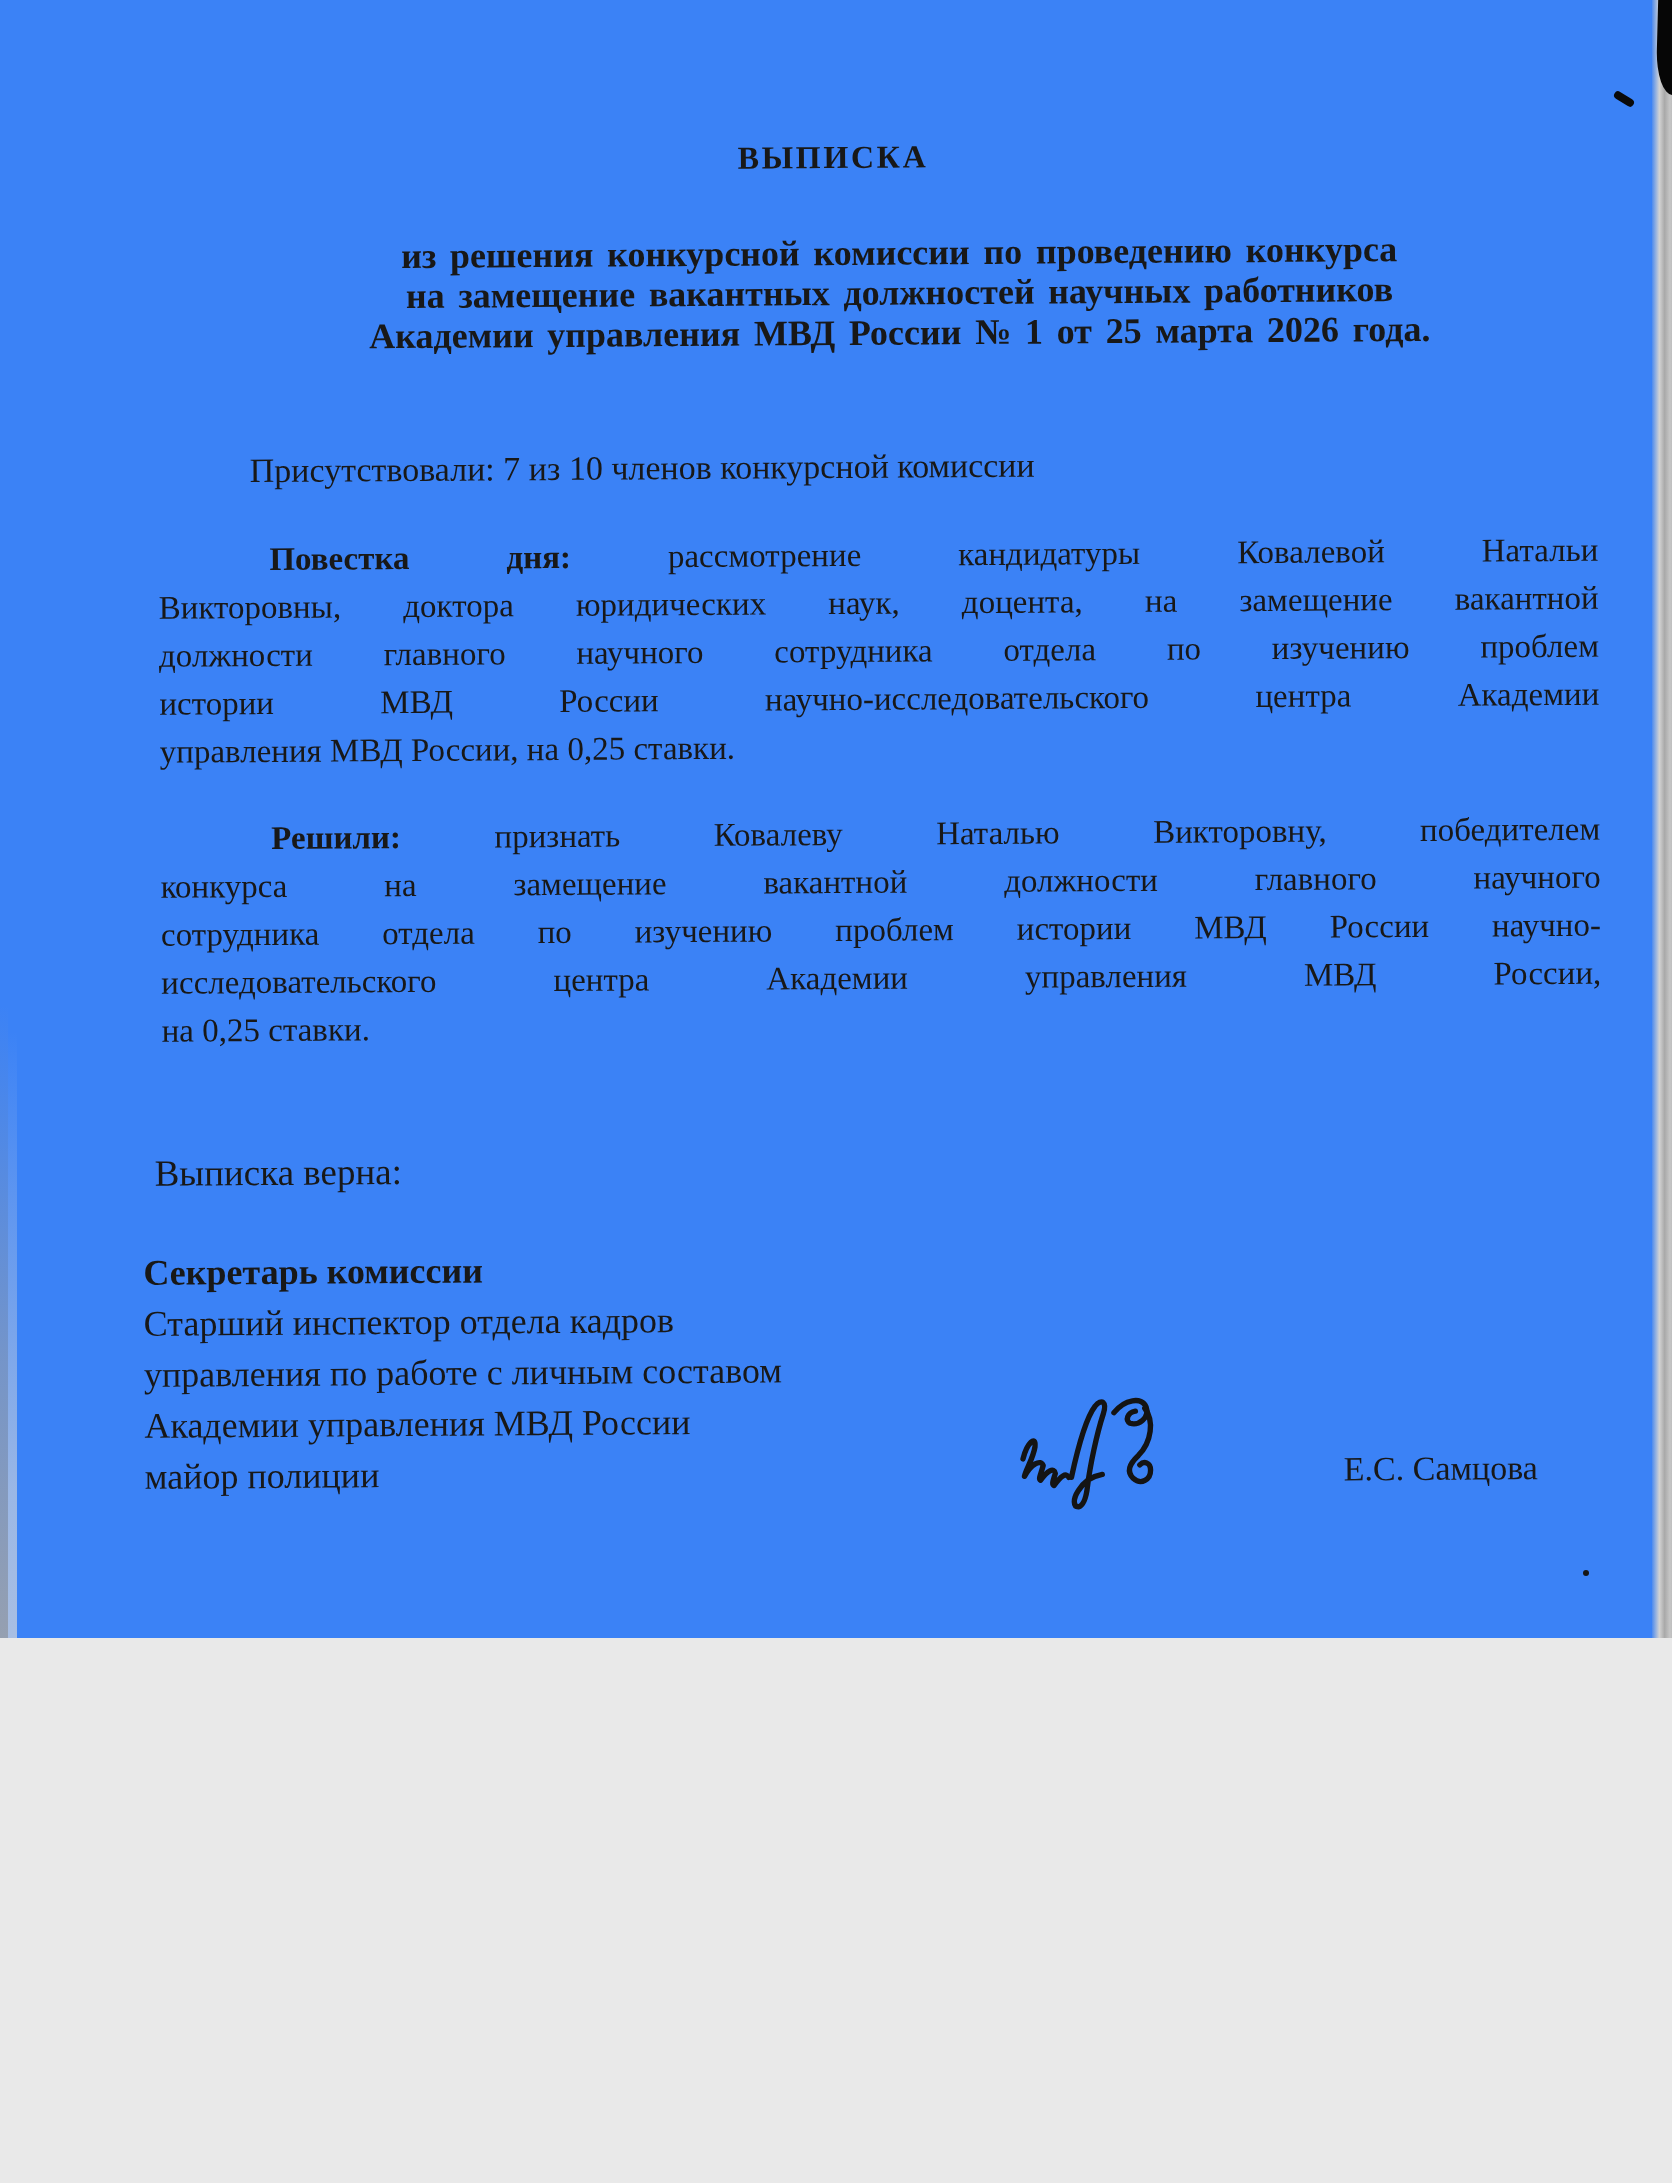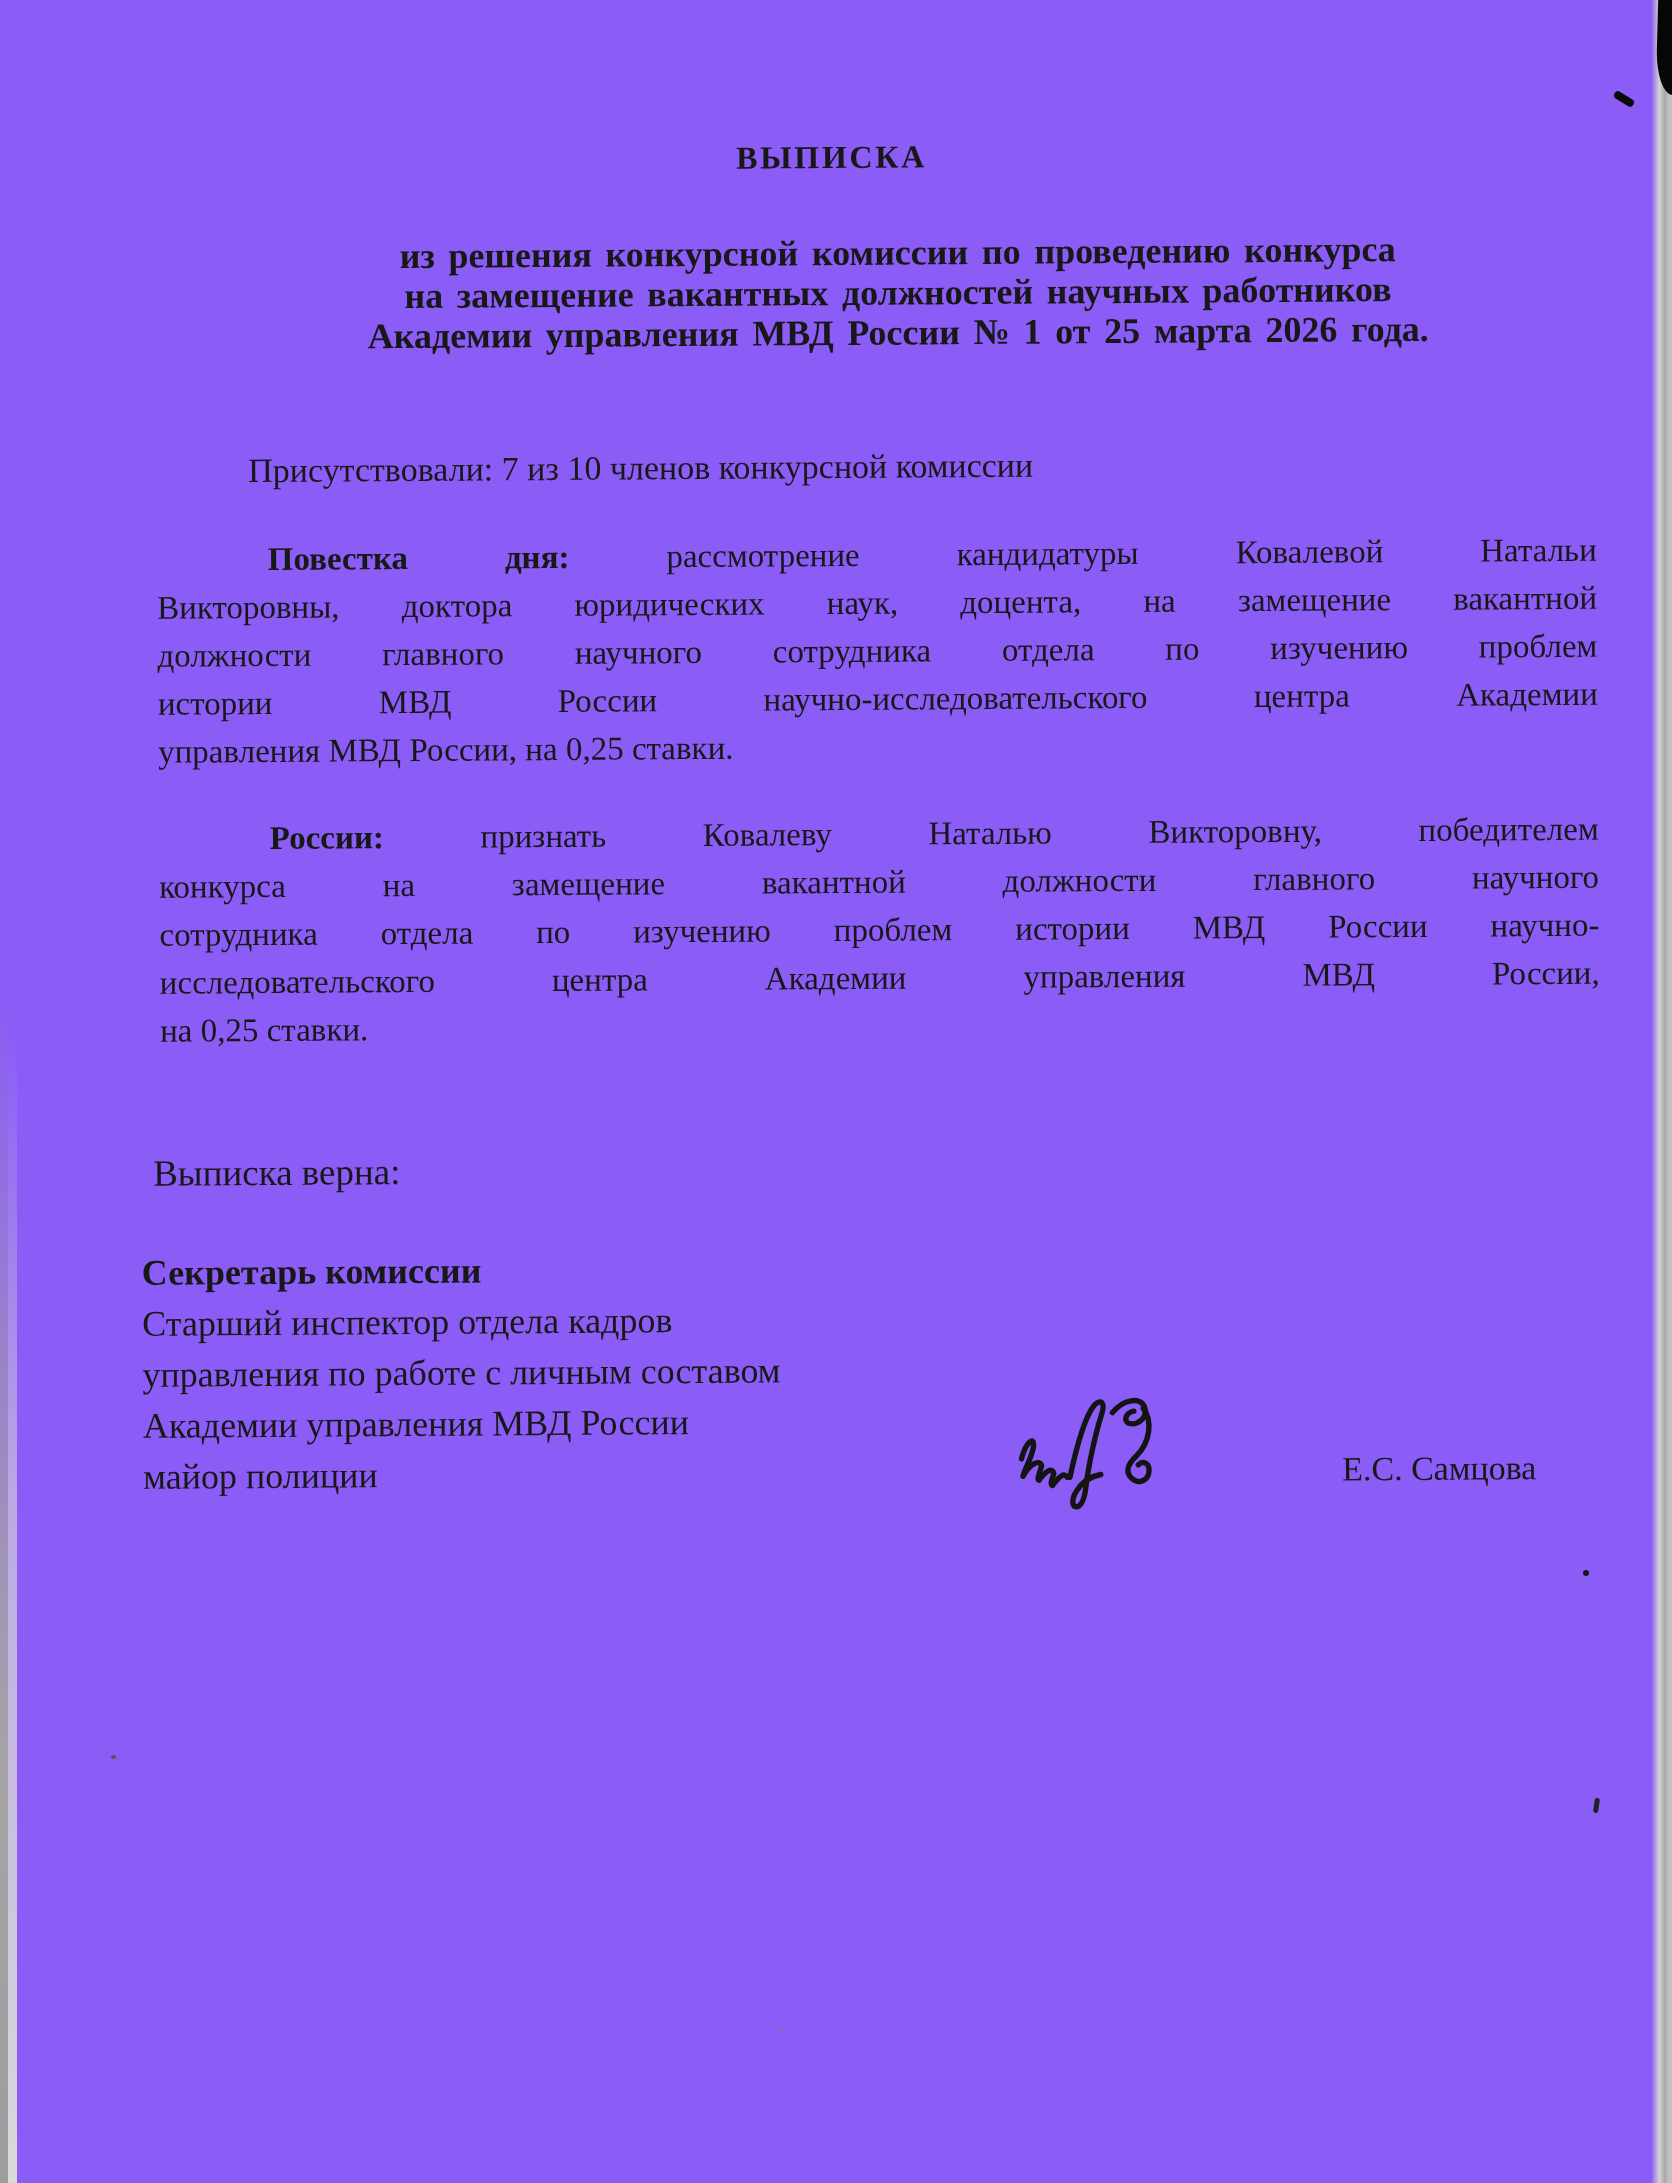--- a/index.html
+++ b/index.html
@@ -1,19 +1,19 @@
 <!DOCTYPE html>
 <html lang="ru" style="font-size:10.7px"><head>
 <meta charset="utf-8">
 <style>
   html,body{margin:0;padding:0;background:#e9e9e9;}
   .page{
     position:relative;
-    width:1673px;height:2183px;
-    background:#8b5cf6;
+    width:1673px;height:1638px;
+    background:#3b82f6;
     overflow:hidden;
     font-family:"Liberation Serif","DejaVu Serif",serif;
     color:#181818;
   }
   .content{position:absolute;inset:0;transform:rotate(-0.4deg);transform-origin:50% 40%;}
 
   .doc-title{
     position:absolute;top:138px;left:0;width:1673px;
     margin:0;text-align:center;
     font-size:32px;font-weight:bold;letter-spacing:2.7px;line-height:38px;
@@ -99,21 +99,21 @@
 
     <div class="para para-agenda">
       <div class="jline findent"><span class="lead">Повестка дня:</span> <span>рассмотрение кандидатуры Ковалевой Натальи</span></div>
       <div class="jline">Викторовны, доктора юридических наук, доцента, на замещение вакантной</div>
       <div class="jline">должности главного научного сотрудника отдела по изучению проблем</div>
       <div class="jline">истории МВД России научно-исследовательского центра Академии</div>
       <div class="lline">управления МВД России, на 0,25 ставки.</div>
     </div>
 
     <div class="para para-decision">
-      <div class="jline findent"><span class="lead">России:</span> <span>признать Ковалеву Наталью Викторовну, победителем</span></div>
+      <div class="jline findent"><span class="lead">Решили:</span> <span>признать Ковалеву Наталью Викторовну, победителем</span></div>
       <div class="jline">конкурса на замещение вакантной должности главного научного</div>
       <div class="jline">сотрудника отдела по изучению проблем истории МВД России научно-</div>
       <div class="jline">исследовательского центра Академии управления МВД России,</div>
       <div class="lline">на 0,25 ставки.</div>
     </div>
 
     <p class="cert">Выписка верна:</p>
 
     <div class="sigblock">
       <div class="sig-role-bold">Секретарь комиссии</div>

